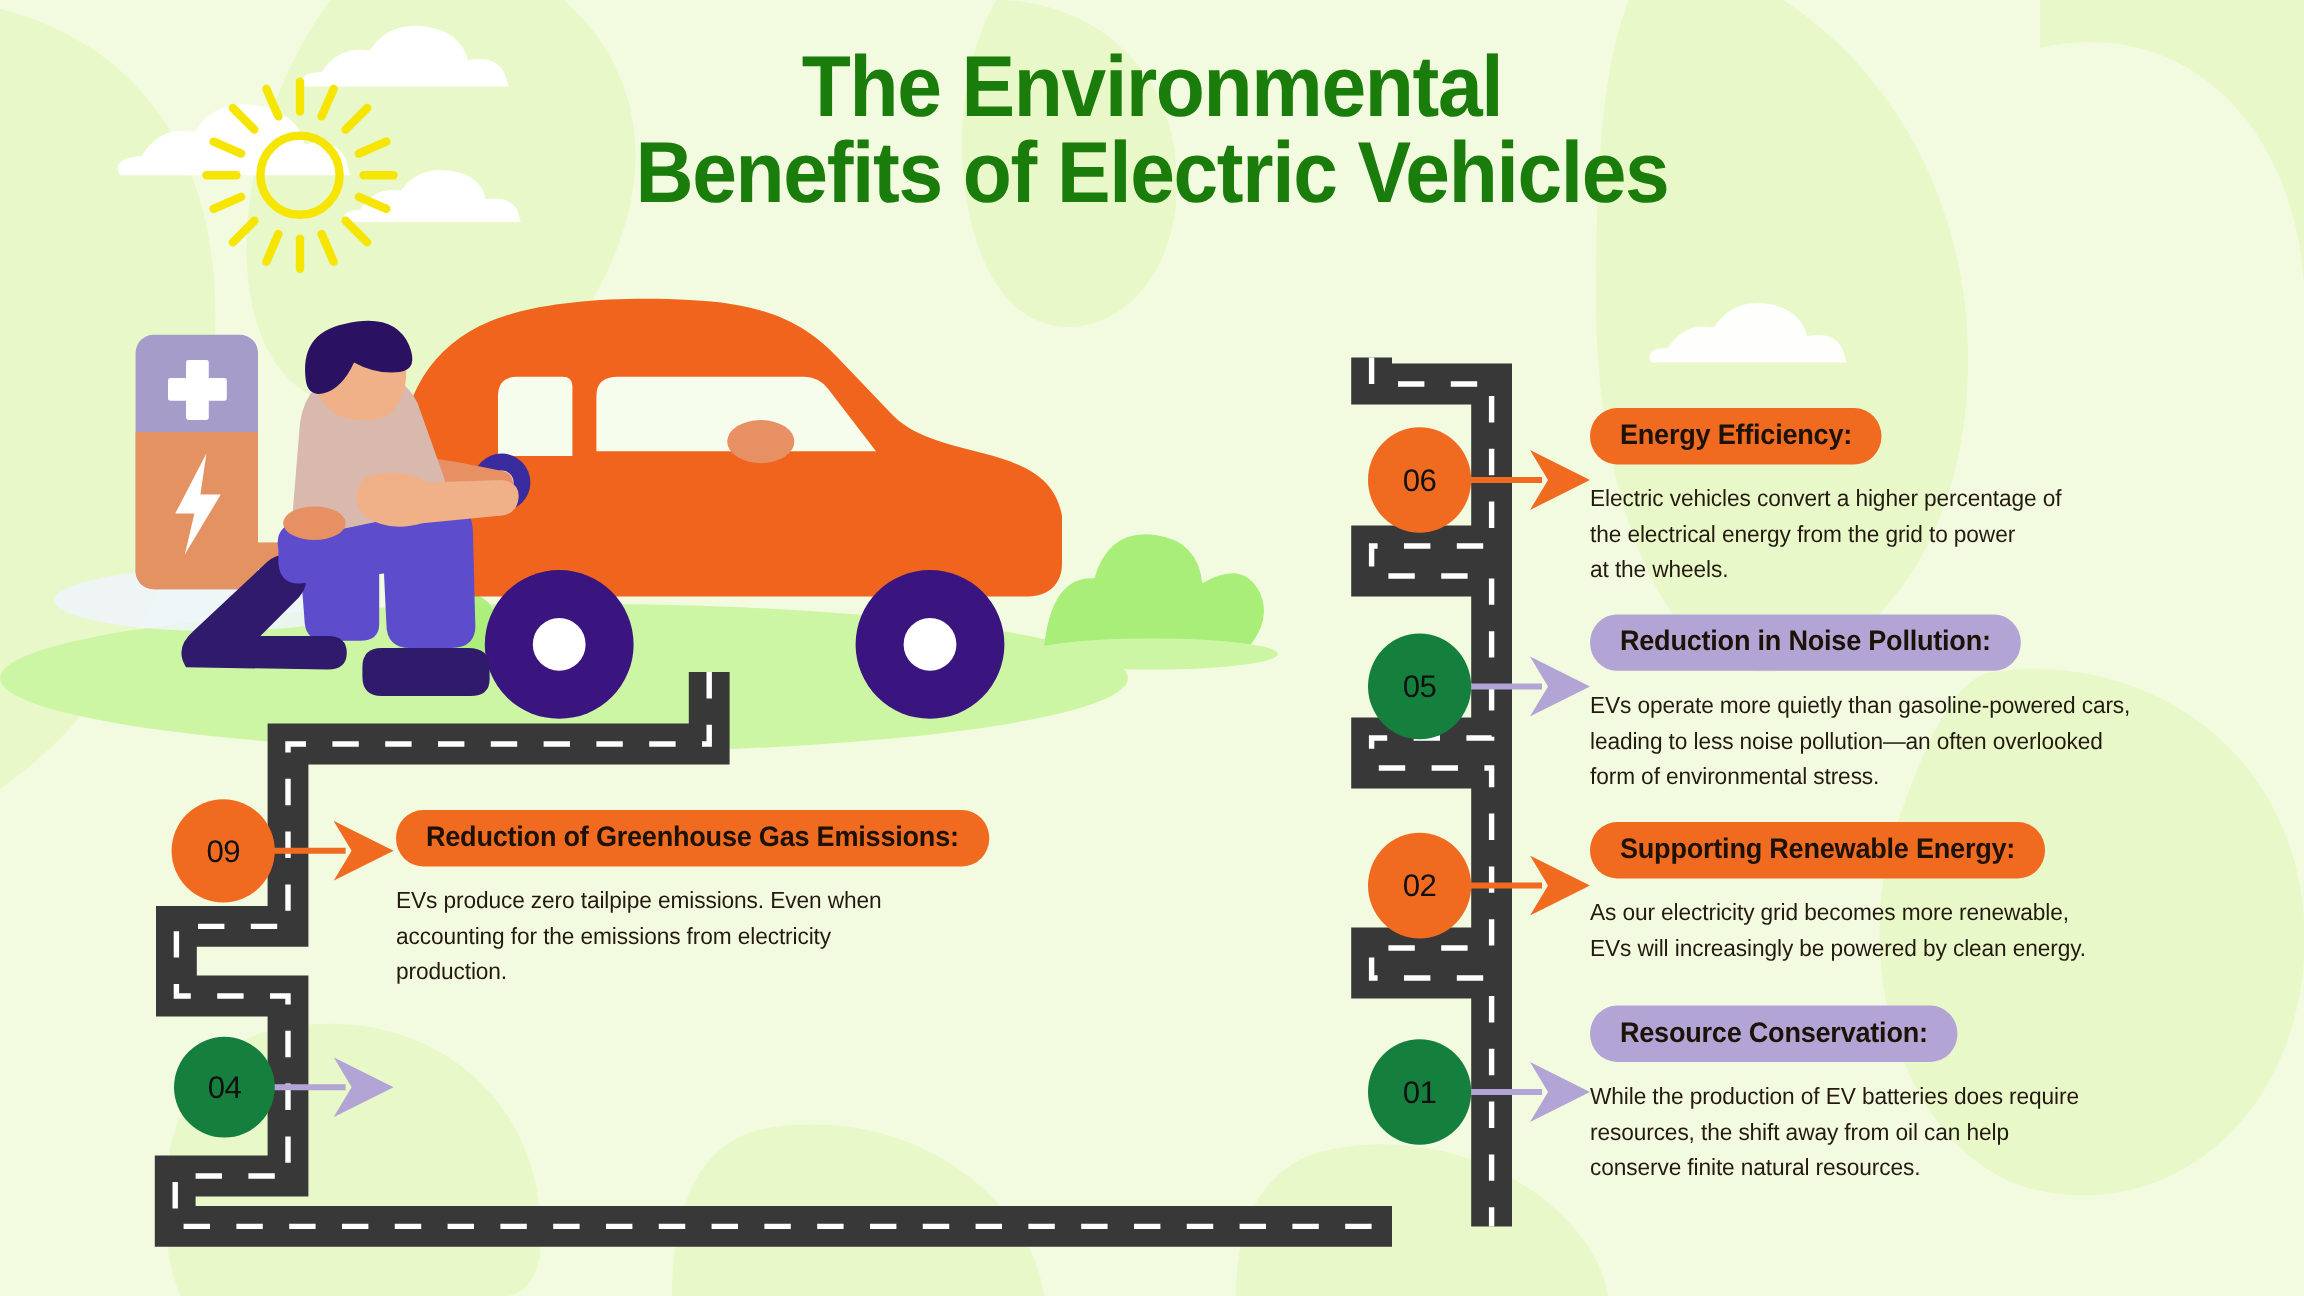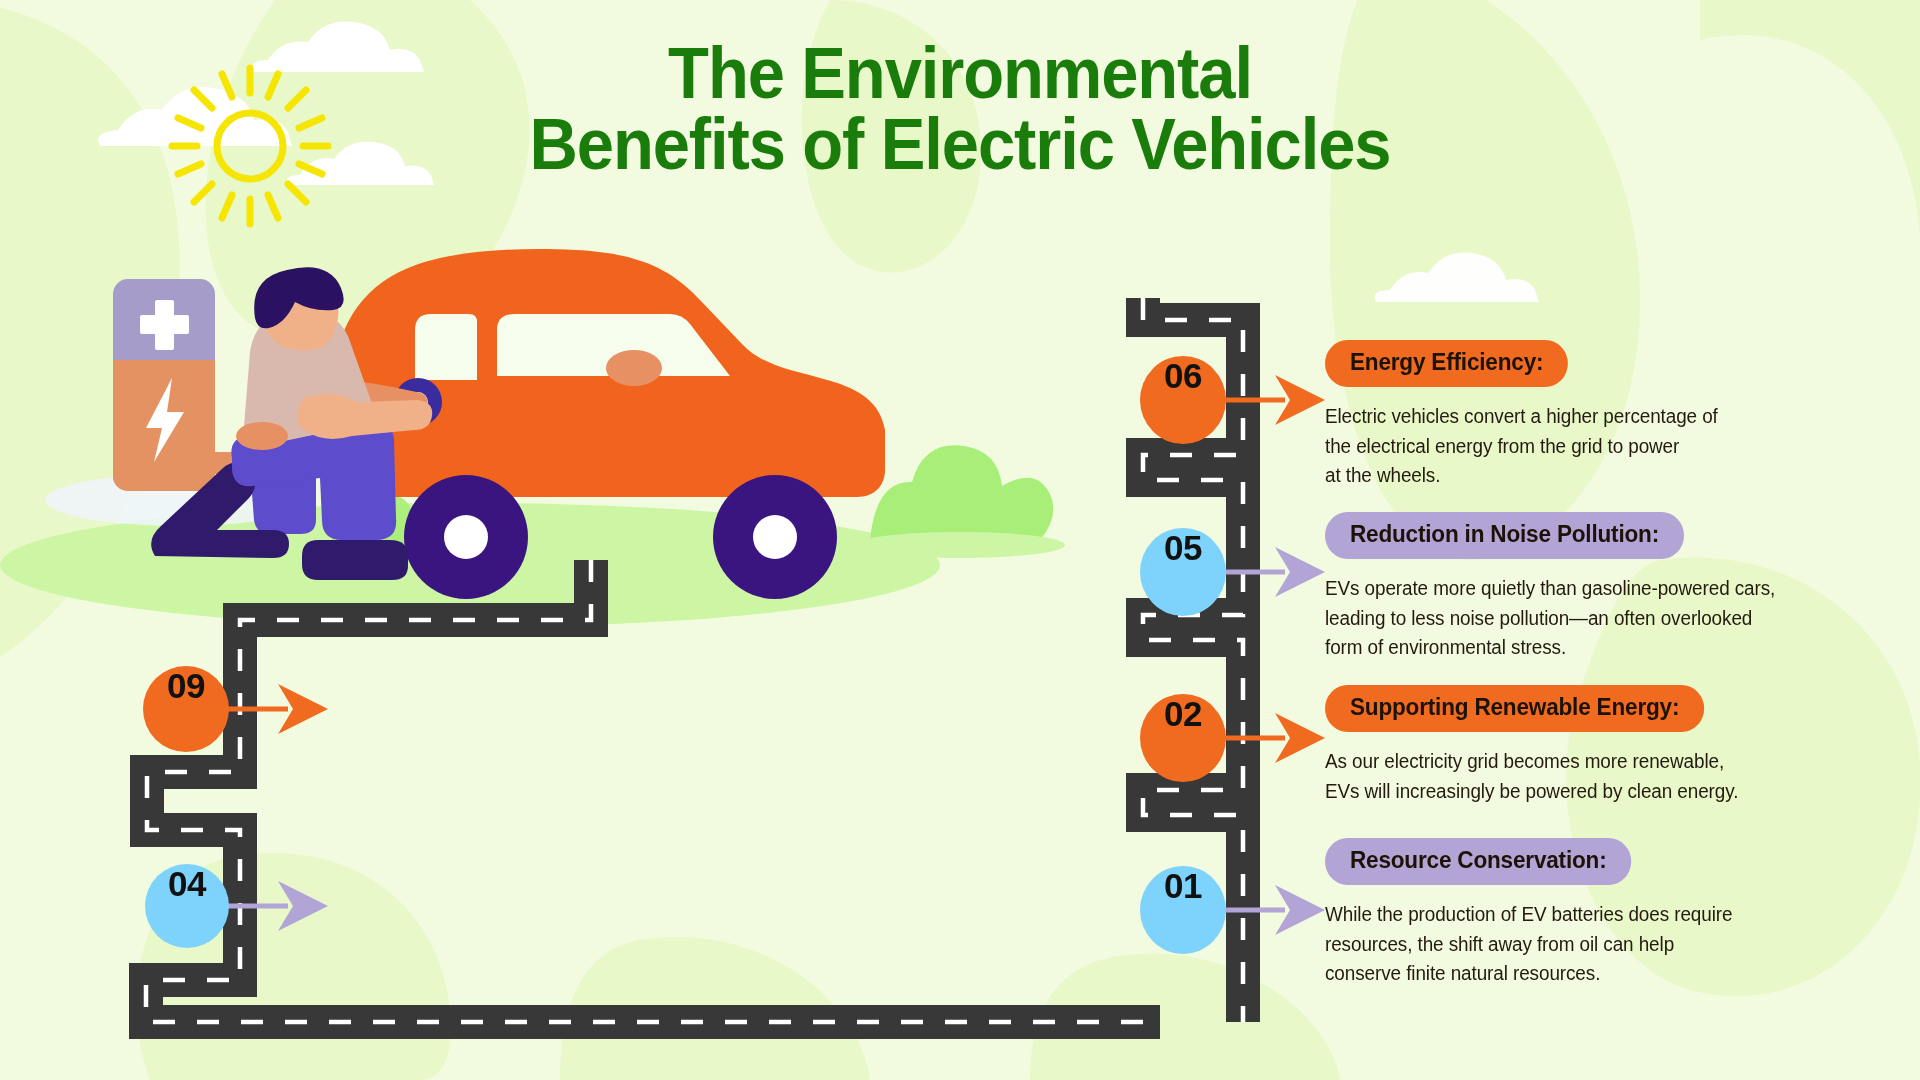--- a/index.html
+++ b/index.html
@@ -51,27 +51,27 @@
     font-size:19.5px;
     line-height:1.52;
     letter-spacing:-0.1px;
     font-weight:400;
     white-space:pre-line;
     transform:scaleX(0.97);
     transform-origin:left top;
   }
   .num{
     position:absolute;
-    display:flex;justify-content:center;
-    font-size:35px;font-weight:bold;color:#111;
+    display:flex;align-items:center;justify-content:center;
+    font-size:26px;font-weight:normal;color:#111;
     letter-spacing:-0.5px;
     z-index:9;
   }
   .num.orange{background:#f06b20;}
-  .num.purple{background:#7dd3fc;}
+  .num.purple{background:#15803d;}
 </style>
 </head>
 <body>
 
 <div id="stage">
 
   <svg class="layer" viewBox="0 0 1920 1080" preserveAspectRatio="none">
     <rect x="0" y="0" width="1920" height="1080" fill="#f2fbdf"></rect>
     <g fill="#e8f8c8">
       <path d="M -40 0 C 120 20 200 140 175 330 C 150 520 60 640 -60 690 L -60 0 Z"></path>
@@ -284,20 +284,26 @@
   <div class="num orange" style="left:1140px;top:694px;width:86px;height:88px;border-radius:50%;">
     <span>02</span>
   </div>
   <div class="num purple" style="left:1140px;top:528px;width:86px;height:88px;border-radius:50%;">
     <span>05</span>
   </div>
   <div class="num orange" style="left:1140px;top:356px;width:86px;height:88px;border-radius:50%;">
     <span>06</span>
   </div>
 
+  <div class="item" style="left:330px;top:675px;width:560px;">
+    <div class="badge orange">Reduction of Greenhouse Gas Emissions:</div>
+    <div class="body-text">EVs produce zero tailpipe emissions. Even when
+accounting for the emissions from electricity
+production.</div>
+  </div>
 
 
   <div class="item" style="left:1325px;top:838px;width:600px;">
     <div class="badge purple">Resource Conservation:</div>
     <div class="body-text">While the production of EV batteries does require
 resources, the shift away from oil can help
 conserve finite natural resources.</div>
   </div>
 
   <div class="item" style="left:1325px;top:685px;width:600px;">

